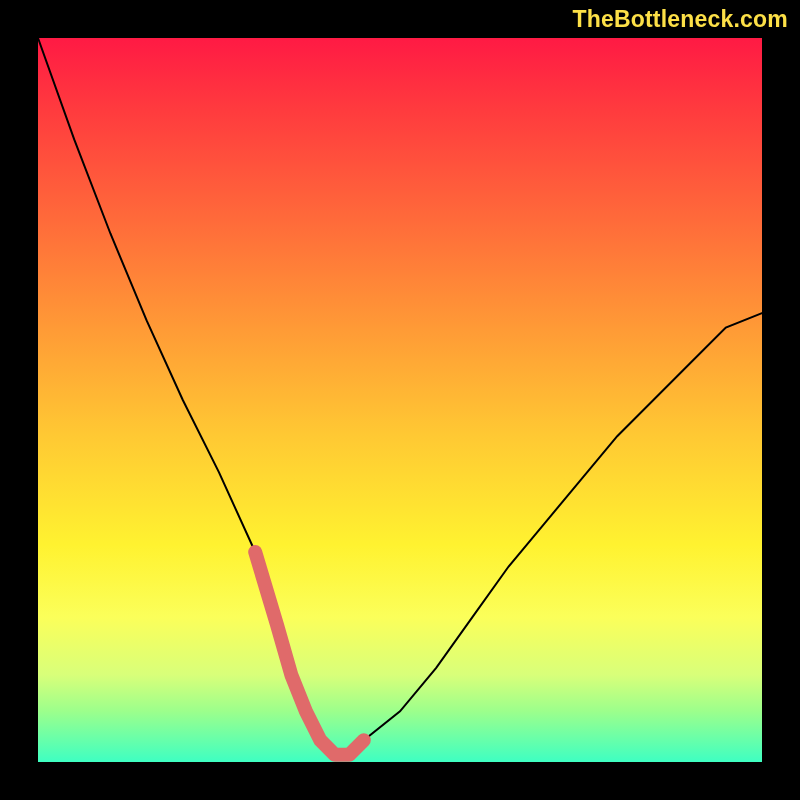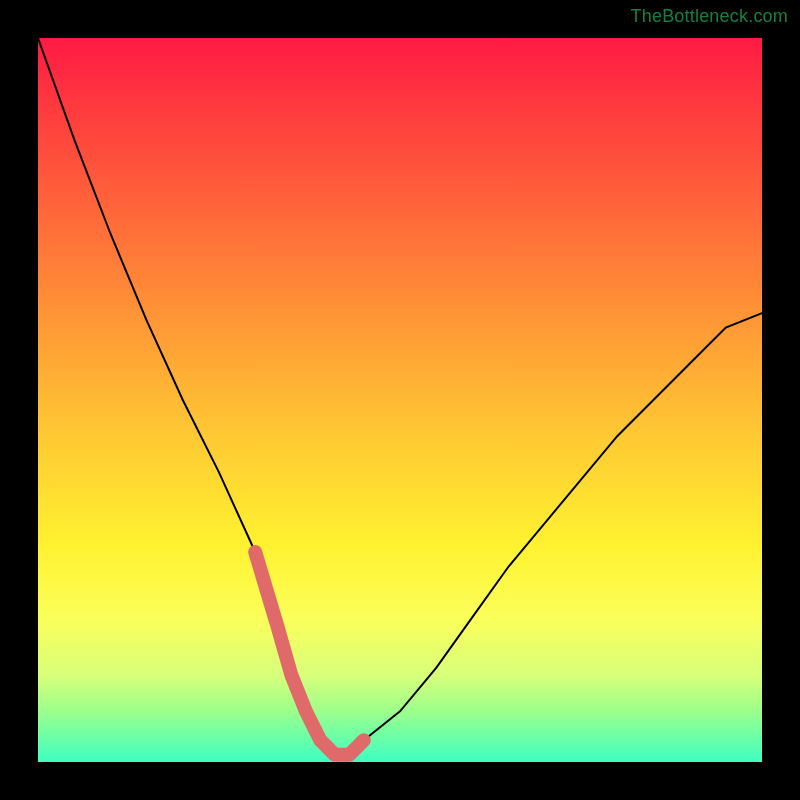--- a/index.html
+++ b/index.html
@@ -34,23 +34,23 @@
       #fff230 70%,
       #fbff5a 80%,
       #d8ff7a 88%,
       #9cff8c 93%,
       #3effc2 100%);
   }
   .watermark {
     position: absolute;
     top: 6px;
     right: 12px;
-    color: #15803d;
-    font-size: 18px;
-    font-weight: 400;
+    color: #fde047;
+    font-size: 23px;
+    font-weight: 700;
     letter-spacing: 0.2px;
     user-select: none;
   }
   svg.curve {
     position: absolute;
     left: 0; top: 0;
     width: 724px;
     height: 724px;
     overflow: visible;
   }

